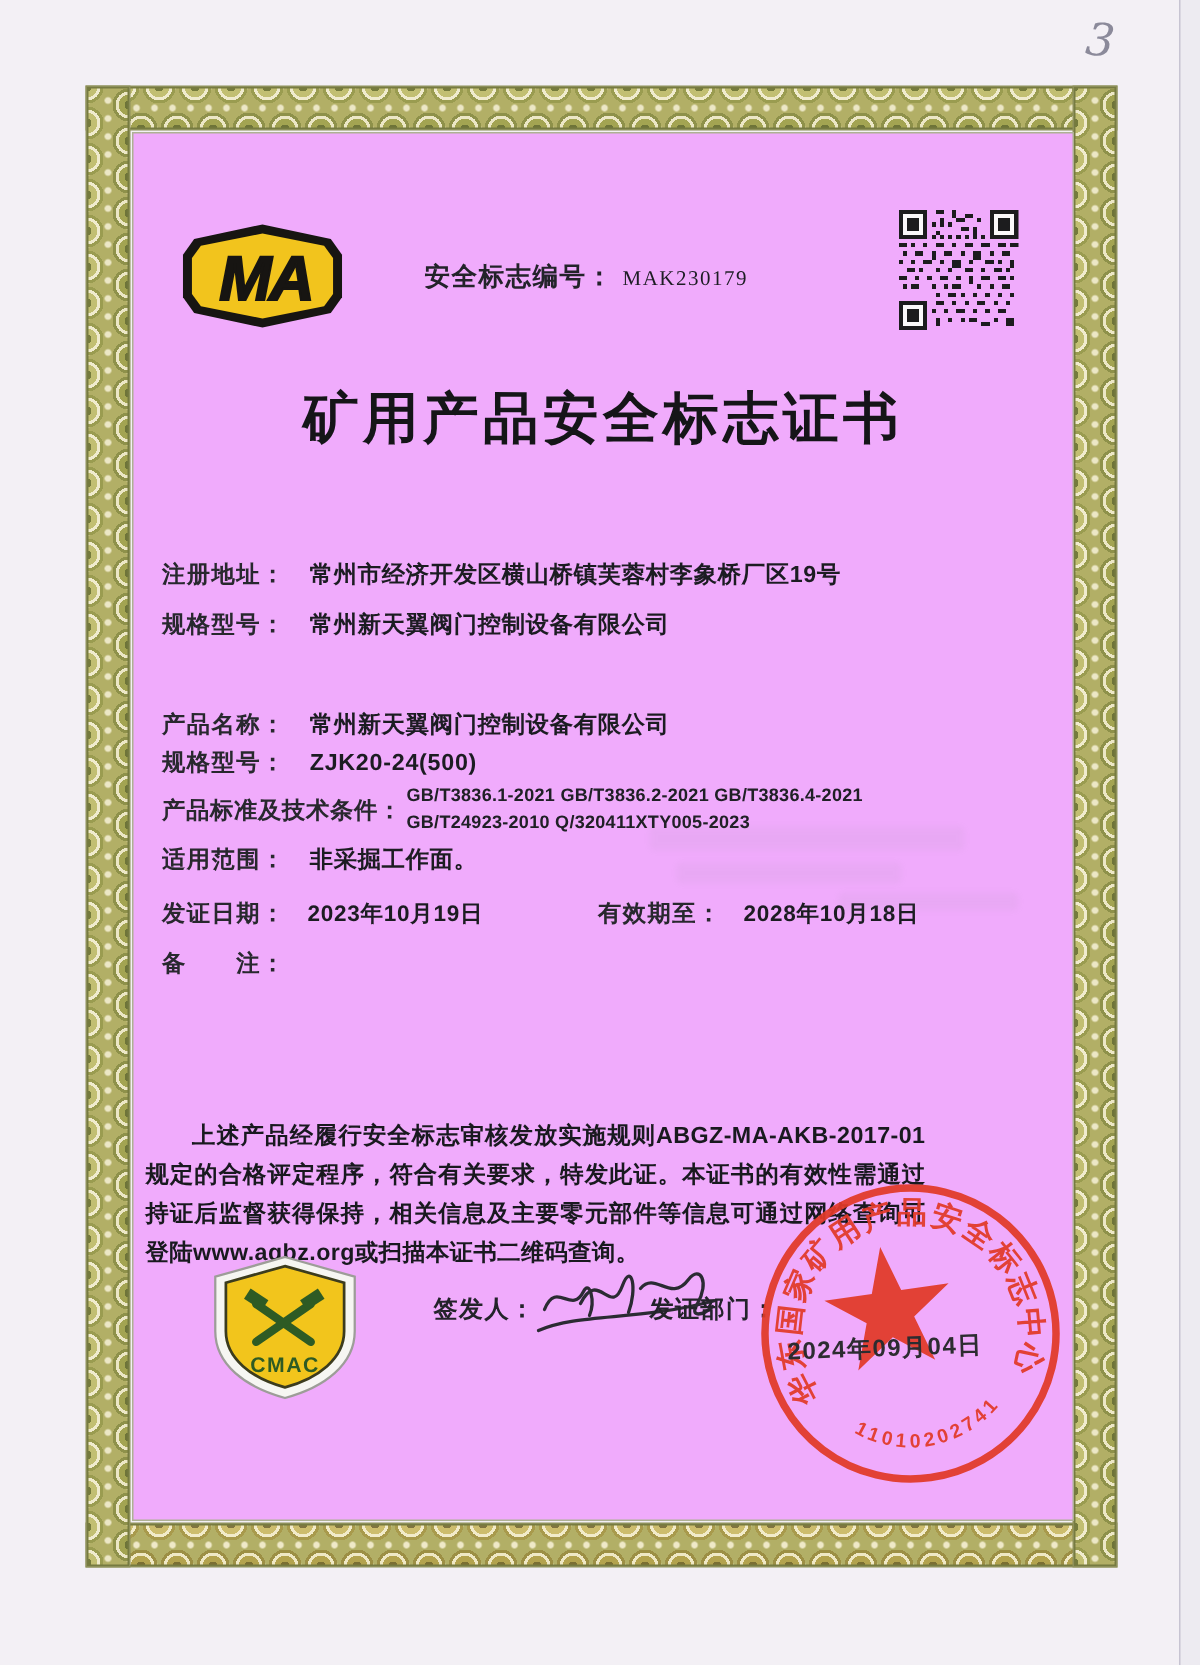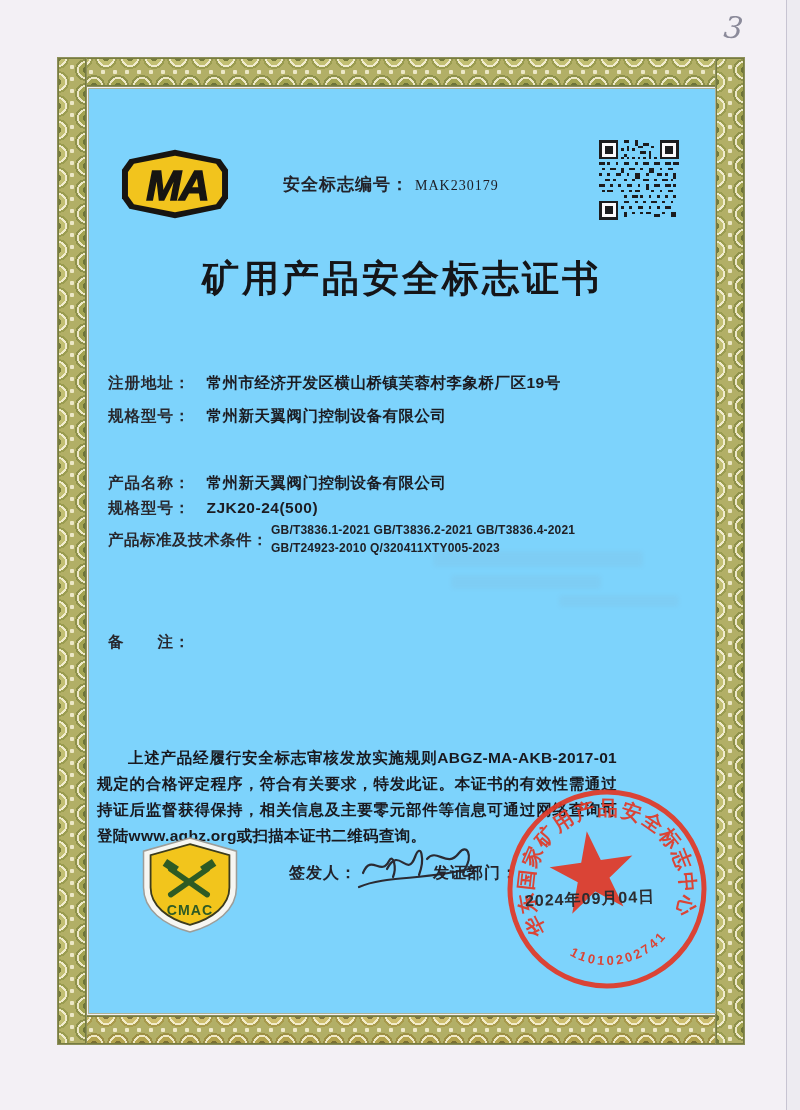--- a/index.html
+++ b/index.html
@@ -34,21 +34,21 @@
     background-image:
       radial-gradient(circle at 100% 50%, #6e7439 0 3px, #a3a452 3px 7px, #ece7c6 7px 9px, #8e914a 9px 11px, rgba(0,0,0,0) 11px),
       radial-gradient(circle at 0% 50%, #757b3c 0 3px, #c2bf72 3px 7px, #f0ebcd 7px 9px, #9a9c50 9px 11px, rgba(0,0,0,0) 11px),
       radial-gradient(circle at 50% 50%, #ece7c6 0 2px, rgba(0,0,0,0) 2.5px);
     background-size:28px 24px,28px 24px,14px 12px;
     background-position:0 0,0 12px,7px 3px;}
   .band-left{left:58px;}
   .band-right{left:716px;}
 
   .content{position:absolute;left:88px;top:88px;width:626px;height:924px;
-    background:#7dd3fc;border:1px solid #aeb194;}
+    background:#f0abfc;border:1px solid #aeb194;}
 
   
   .ma-logo{position:absolute;left:30px;top:57px;width:112px;height:76px;}
   .certno{position:absolute;left:194px;top:84px;white-space:nowrap;}
   .certno .lbl{font-size:17px;font-weight:700;color:#23232a;letter-spacing:1px;}
   .certno .val{font-size:14px;font-family:"Liberation Serif",serif;color:#1d1d24;letter-spacing:1px;margin-left:6px;}
   .qr{position:absolute;left:510px;top:50px;width:80px;height:82px;}
 
   .doc-title{position:absolute;left:0;top:165px;width:100%;text-align:center;
     font-size:37px;font-weight:900;color:#151518;letter-spacing:3px;}
@@ -232,21 +232,31 @@
       <span class="lbl">规格型号：</span>
       <span class="val">ZJK20-24(500)</span>
     </div>
 
     <div class="std-label">产品标准及技术条件：</div>
     <div class="std-lines">
       <div>GB/T3836.1-2021 GB/T3836.2-2021 GB/T3836.4-2021</div>
       <div>GB/T24923-2010 Q/320411XTY005-2023</div>
     </div>
 
-
+    <div class="row r-scope">
+      <span class="lbl">适用范围：</span>
+      <span class="val">非采掘工作面。</span>
+    </div>
+
+    <div class="dates">
+      <span class="lbl">发证日期：</span>
+      <span class="val">2023年10月19日</span>
+      <span class="lbl" style="margin-left:72px;">有效期至：</span>
+      <span class="val">2028年10月18日</span>
+    </div>
 
     <div class="remark">备　　注：</div>
 
     <div class="ghost" style="left:344px;top:462px;width:210px;height:16px;"></div>
     <div class="ghost" style="left:362px;top:486px;width:150px;height:14px;"></div>
     <div class="ghost" style="left:470px;top:506px;width:120px;height:12px;"></div>
 
     <p class="para">上述产品经履行安全标志审核发放实施规则ABGZ-MA-AKB-2017-01规定的合格评定程序，符合有关要求，特发此证。本证书的有效性需通过持证后监督获得保持，相关信息及主要零元部件等信息可通过网络查询可登陆www.aqbz.org或扫描本证书二维码查询。</p>
 
     <svg class="cmac" viewBox="0 0 100 95">

